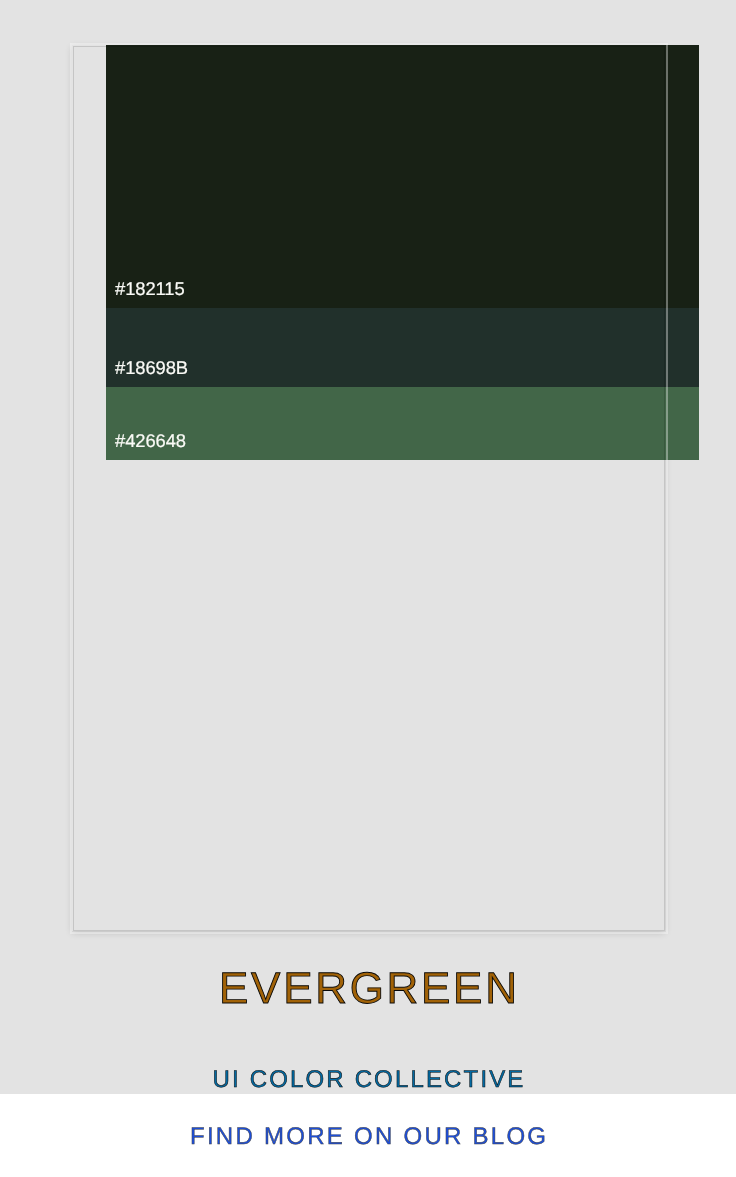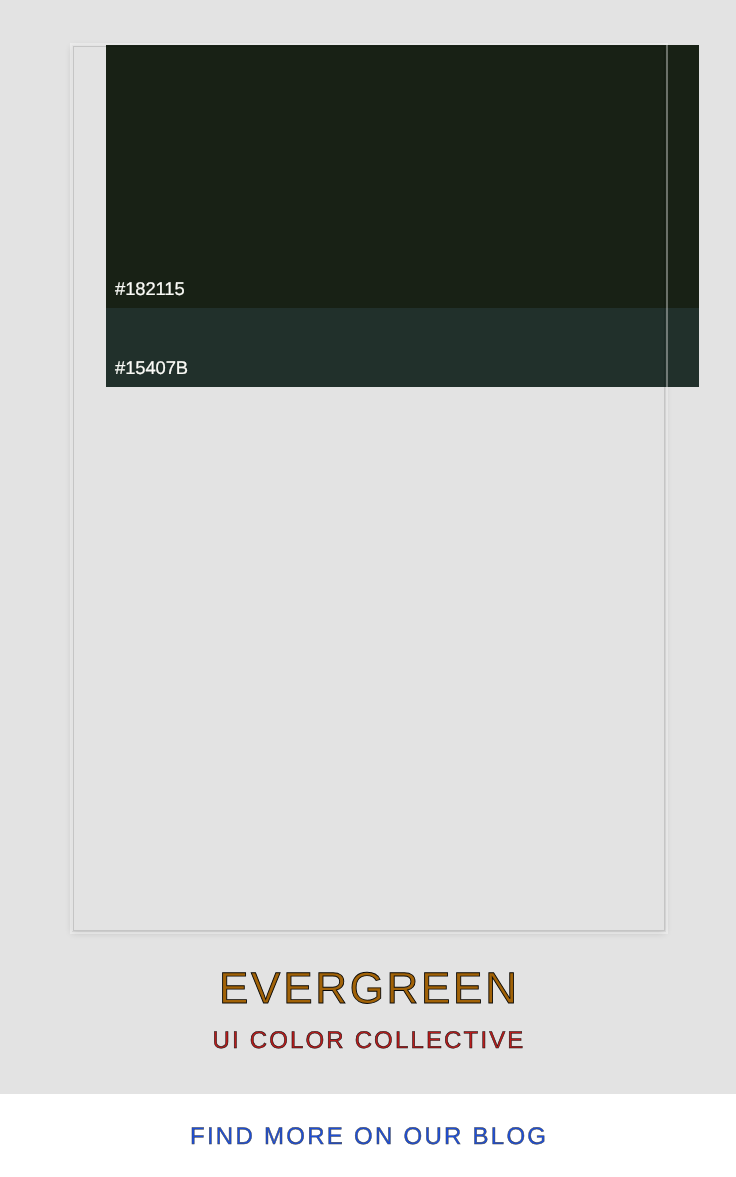--- a/index.html
+++ b/index.html
@@ -159,26 +159,29 @@
 <div class="page">
   <div class="upper-bg" style="background: rgb(227, 227, 227);"></div>
   <div class="footer-bg" style="background: rgb(255, 255, 255);"></div>
 
   <div class="palette-shadow"></div>
   <div class="palette">
       <div class="swatch" style="background: rgb(24, 33, 21); height: 263px;">
         <span class="hex" style="color: rgb(251, 251, 247);">#182115</span>
       </div>
       <div class="swatch" style="background: rgb(33, 48, 43); height: 79px;">
-        <span class="hex" style="color: rgb(251, 251, 247);">#15407B</span>
+        <span class="hex" style="color: rgb(251, 251, 247);">#18698B</span>
+      </div>
+      <div class="swatch" style="background: rgb(66, 102, 72); height: 73px;">
+        <span class="hex" style="color: rgb(251, 251, 247);">#426648</span>
       </div>
     </div>
   <div class="palette-ring"></div>
 
   <div class="caption">
     <div class="title" style="color: #a16207; -webkit-text-stroke-color: rgb(7, 7, 7);">EVERGREEN</div>
   </div>
-  <div class="subtitle" style="color: #b91c1c; -webkit-text-stroke-color: rgb(13, 13, 13);">UI COLOR COLLECTIVE</div>
+  <div class="subtitle" style="color: #0369a1; margin-top: 39px; -webkit-text-stroke-color: rgb(13, 13, 13);">UI COLOR COLLECTIVE</div>
 
   <div class="footer-bar">
     <div class="footer-text" style="color: #1d4ed8; -webkit-text-stroke-color: rgb(67, 67, 67);">FIND MORE ON OUR BLOG</div>
   </div>
 </div>
 
 </body></html>

